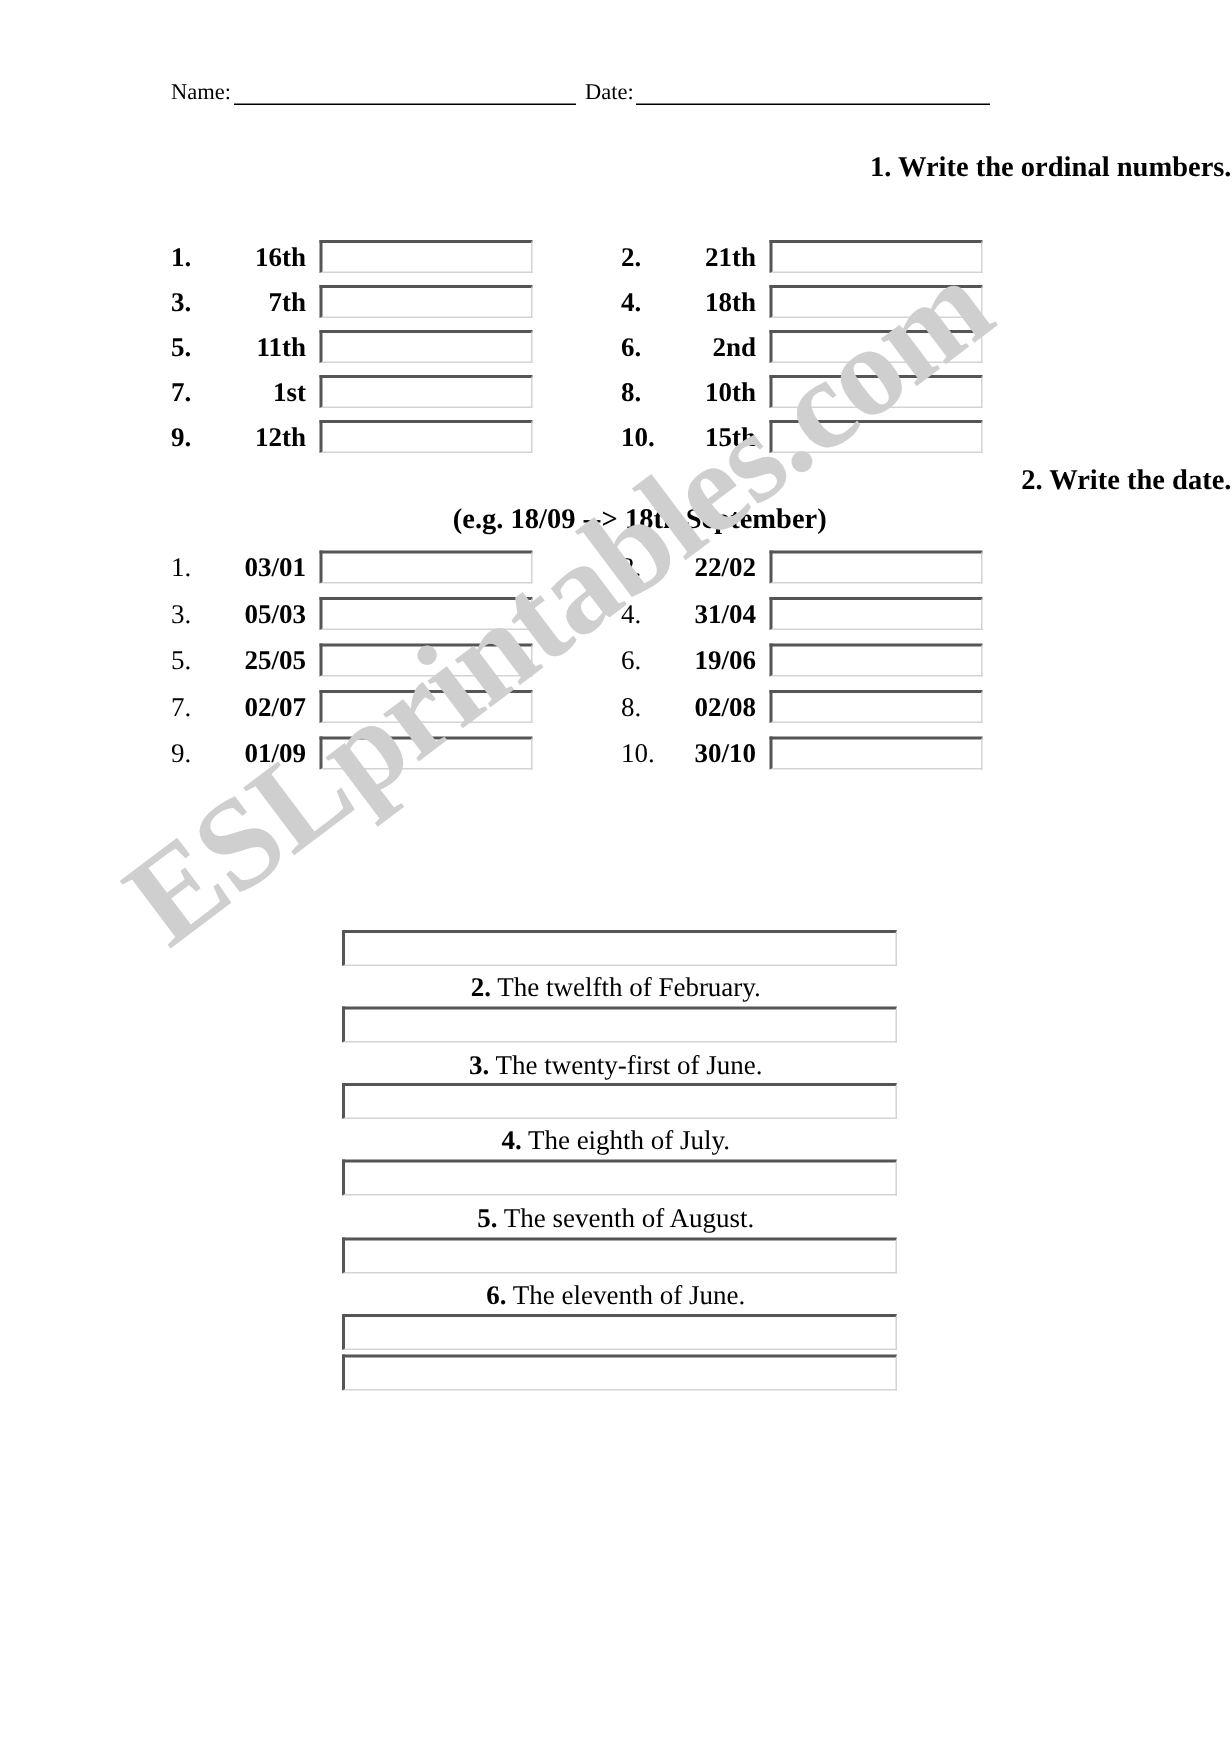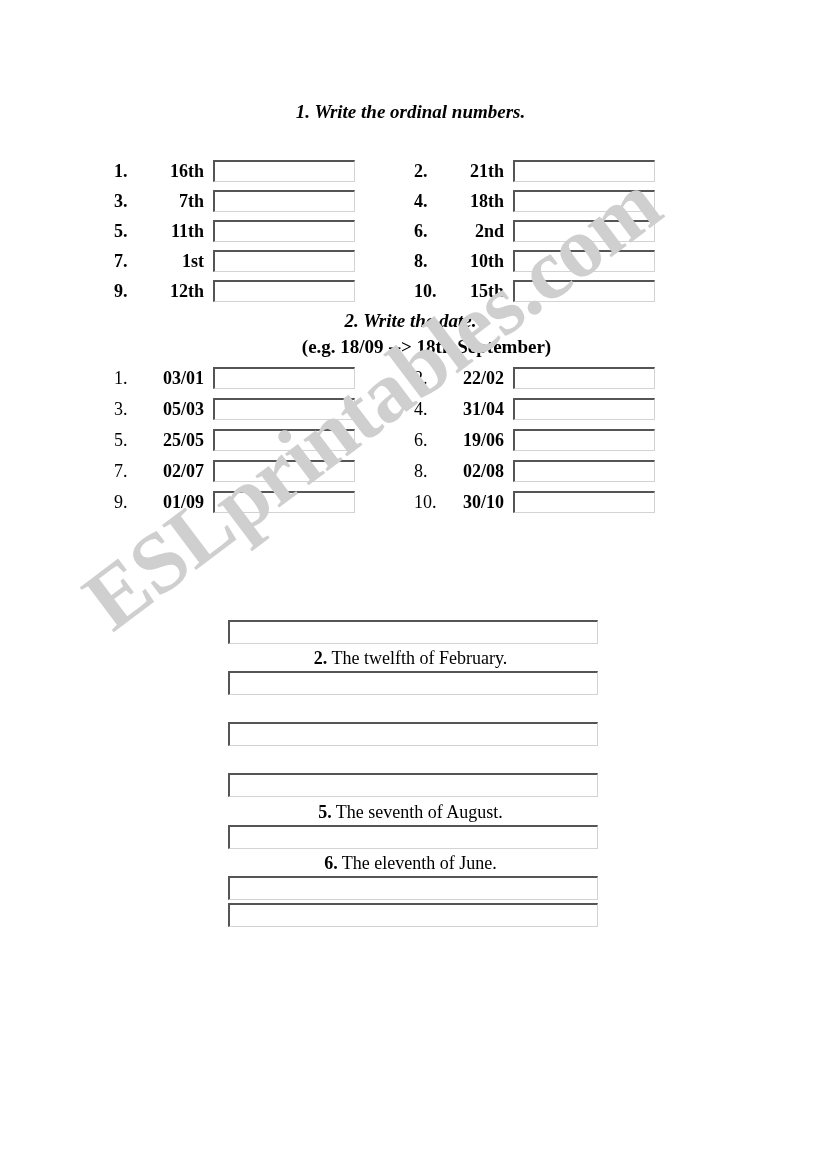--- a/index.html
+++ b/index.html
@@ -72,25 +72,24 @@
     height: 15px;
   }
   .rule-name { width: 228px; }
   .rule-date { width: 236px; }
   .gap-mid { width: 6px; }
 
   
   .section-heading {
     position: absolute;
     width: 821px;
-    text-align: center;
+    text-align: right;
     font-weight: bold;
     font-size: 19px;
     line-height: 22px;
-    font-style: italic;
   }
   .section-sub {
     position: absolute;
     width: 821px;
     text-align: center;
     font-weight: bold;
     font-size: 19px;
     line-height: 22px;
   }
 
@@ -147,20 +146,27 @@
 </style>
 </head>
 <body>
 
 <div id="watermark">
   <div class="wm-text">ESLprintables.com</div>
 </div>
 
 <div id="page">
 
+  <div class="header-row">
+    <span class="field-label">Name:</span>
+    <span class="field-rule rule-name"></span>
+    <span class="gap-mid"></span>
+    <span class="field-label">Date:</span>
+    <span class="field-rule rule-date"></span>
+  </div>
 
   <div class="section-heading" style="top:101px;">1. Write the ordinal numbers.</div>
 
   <div class="ex-row s1" style="left:114px; top:158px;">
     <span class="ex-num">1.</span>
     <span class="ex-val">16th</span>
     <span class="inbox inbox-sm"></span>
   </div>
   <div class="ex-row s1" style="left:414px; top:158px;">
     <span class="ex-num">2.</span>
@@ -272,22 +278,30 @@
 
 
   <div class="inbox inbox-lg" style="top:620px;"></div>
 
   <div class="s3-prompt" style="top:648px;">
     <b>2.</b>
     <span>The twelfth of February.</span>
   </div>
   <div class="inbox inbox-lg" style="top:671px;"></div>
 
+  <div class="s3-prompt" style="top:700px;">
+    <b>3.</b>
+    <span>The twenty-first of June.</span>
+  </div>
   <div class="inbox inbox-lg" style="top:722px;"></div>
 
+  <div class="s3-prompt" style="top:750px;">
+    <b>4.</b>
+    <span>The eighth of July.</span>
+  </div>
   <div class="inbox inbox-lg" style="top:773px;"></div>
 
   <div class="s3-prompt" style="top:802px;">
     <b>5.</b>
     <span>The seventh of August.</span>
   </div>
   <div class="inbox inbox-lg" style="top:825px;"></div>
 
   <div class="s3-prompt" style="top:853px;">
     <b>6.</b>

